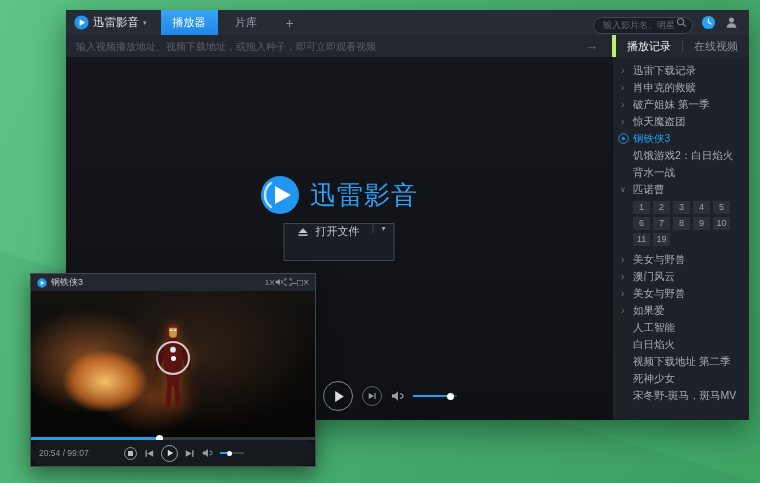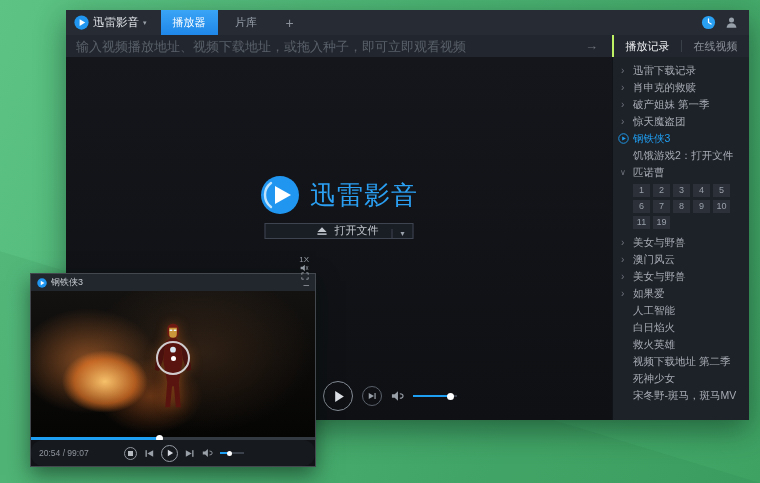--- a/index.html
+++ b/index.html
@@ -18,33 +18,33 @@
   .tab.active { background:linear-gradient(#3aa4f6,#1f87e8); color:#fff; }
   .tab-add { width:30px; display:flex; align-items:center; justify-content:center; font-size:14px; color:#8a9099; }
   .tb-right { margin-left:auto; display:flex; align-items:center; gap:8px; padding-right:10px; }
   .search-box { position:relative; width:100px; height:17px; }
   .search-box input { width:100%; height:100%; background:#1a1e25; border:1px solid #3f4550; border-radius:9px; color:#9aa0a8; font-size:9px; padding:0 18px 0 9px; outline:none; font-family:inherit; }
   .search-box input::placeholder { color:#626871; }
   .search-ic { position:absolute; right:6px; top:3px; width:11px; height:11px; }
 
   .subheader { height:22px; display:flex; }
   .url-bar { flex:1; position:relative; background:#22262e; }
-  .url-bar input { width:100%; height:100%; background:transparent; border:none; outline:none; font-size:13px; color:#a8adb5; padding:0 32px 0 10px; font-family:inherit; }
+  .url-bar input { width:100%; height:100%; background:transparent; border:none; outline:none; font-size:10px; color:#a8adb5; padding:0 32px 0 10px; font-family:inherit; }
   .url-bar input::placeholder { color:#596069; }
   .go-arrow { position:absolute; right:14px; top:3px; color:#6e747d; font-size:13px; line-height:16px; }
-  .sidebar-tabs { width:137px; display:flex; align-items:center; background:#22262e; border-left:2px solid #bef264; }
+  .sidebar-tabs { width:137px; display:flex; align-items:center; background:#22262e; border-left:4px solid #bef264; }
   .stab { flex:1; text-align:center; font-size:11px; color:#8b9199; }
   .stab.active { color:#eef0f3; }
   .stab-divider { width:1px; height:12px; background:#3a4048; }
 
   .content-row { display:flex; height:363px; }
   .player-area { flex:1; position:relative; background:linear-gradient(#14161b,#0e1014); }
   .center-logo { position:absolute; top:118px; left:0; right:0; display:flex; justify-content:center; align-items:center; gap:10px; }
   .logo-text { font-size:26px; color:#2b9ff2; letter-spacing:1px; }
-  .open-file { position:absolute; top:166px; left:50%; transform:translateX(-50%); height:16px; display:flex; align-items:flex-end; border:1px solid #3f4550; background:#191d24;padding-left:38px; }
+  .open-file { position:absolute; top:166px; left:50%; transform:translateX(-50%); height:38px; display:flex; align-items:flex-start; border:1px solid #3f4550; background:#191d24; }
   .of-main { display:flex; align-items:center; gap:7px; padding:0 13px; font-size:11px; color:#c3c8cf; }
   .of-split { width:21px; display:flex; align-items:center; justify-content:center; border-left:1px solid #3f4550; color:#9aa1aa; font-size:8px; }
   .main-controls { position:absolute; bottom:9px; left:50%; margin-left:-16px; display:flex; align-items:center; gap:9px; }
   .btn-play { width:30px; height:30px; border:1px solid #848b94; border-radius:50%; display:flex; align-items:center; justify-content:center; }
   .btn-next { width:20px; height:20px; border:1px solid #5a6069; border-radius:50%; display:flex; align-items:center; justify-content:center; }
   .vol-slider { width:44px; height:2px; background:#3b414a; position:relative; }
   .vol-fill { width:84%; height:100%; background:#1f9ff2; }
   .vol-knob { position:absolute; left:84%; top:-2.5px; width:7px; height:7px; margin-left:-3px; background:#fff; border-radius:50%; }
 
   .sidebar-list { width:137px; background:#1d2128; border-left:1px solid #101318; padding-top:5px; overflow:hidden; }
@@ -53,21 +53,21 @@
   .chev { position:absolute; left:8px; top:0; font-size:10px; line-height:17px; color:#6f757e; }
   .chev.down { font-size:8px; left:7px; }
   .playing-ic { position:absolute; left:5px; top:3px; width:11px; height:11px; }
   .episodes { padding:3px 6px 5px 20px; display:flex; flex-wrap:wrap; gap:3px; }
   .ep { width:17px; height:13px; line-height:13px; background:#2b3039; color:#9aa0a9; font-size:9px; text-align:center; }
 
   
   .mini-window { position:absolute; left:30px; top:273px; width:286px; height:194px; background:#101216; border:1px solid #43484f; box-shadow:0 8px 20px rgba(0,15,8,.5); z-index:10; }
   .mini-titlebar { height:17px; background:#22262d; display:flex; align-items:center; padding:0 6px; gap:4px; }
   .mini-title { color:#c6cbd1; font-size:9px; flex:1; }
-  .mini-tb-right { display:flex; align-items:flex-end; color:#959ba3;flex-direction:column; }
+  .mini-tb-right { display:flex; align-items:flex-start; color:#959ba3; }
   .speed { font-size:8px; }
   .wbtn { font-size:10px; line-height:10px; color:#9aa0a8; }
   .mini-video { position:relative; height:146px; overflow:hidden;
     background:
       radial-gradient(55px 40px at 26% 62%, rgba(255,200,110,.95), rgba(255,130,40,.55) 55%, rgba(120,50,15,0) 78%),
       radial-gradient(100px 75px at 20% 48%, rgba(255,140,60,.5), rgba(150,60,20,0) 70%),
       radial-gradient(70px 50px at 42% 72%, rgba(255,120,40,.35), transparent 75%),
       radial-gradient(140px 100px at 60% 42%, rgba(110,70,40,.35), transparent 80%),
       linear-gradient(180deg,#141210 0%,#0a0908 60%,#050504 100%); }
   .ironman { position:absolute; left:50%; top:52%; transform:translate(-50%,-50%); filter:drop-shadow(0 0 6px rgba(255,120,30,.35)); }
@@ -100,20 +100,27 @@
         </svg>
       <span class="app-title">迅雷影音</span>
       <span class="caret">▾</span>
     </div>
     <div class="tabs">
       <div class="tab active">播放器</div>
       <div class="tab">片库</div>
       <div class="tab-add">+</div>
     </div>
     <div class="tb-right">
+      <div class="search-box">
+        <input type="text" placeholder="输入影片名、明星" style="">
+        <svg class="search-ic" viewBox="0 0 12 12">
+            <circle cx="5" cy="5" r="3.4" fill="none" stroke="#7b828c" stroke-width="1.2"></circle>
+            <line x1="7.6" y1="7.6" x2="10.6" y2="10.6" stroke="#7b828c" stroke-width="1.2"></line>
+          </svg>
+      </div>
       <svg width="15" height="15" viewBox="0 0 16 16">
           <circle cx="8" cy="8" r="7" fill="#2aa0f2"></circle>
           <path d="M8 4.2 V8 L10.8 9.6" stroke="#fff" stroke-width="1.3" fill="none" stroke-linecap="round"></path>
         </svg>
       <svg width="15" height="15" viewBox="0 0 16 16">
           <circle cx="8" cy="5.4" r="2.7" fill="#98a0a9"></circle>
           <path d="M2.8 13.5 a5.2 4.6 0 0 1 10.4 0 Z" fill="#98a0a9"></path>
         </svg>
     </div>
   </div>
@@ -180,21 +187,22 @@
       <div class="hist-item"><span class="chev">›</span><span>肖申克的救赎</span></div>
       <div class="hist-item"><span class="chev">›</span><span>破产姐妹 第一季</span></div>
       <div class="hist-item"><span class="chev">›</span><span>惊天魔盗团</span></div>
       <div class="hist-item active">
         <svg class="playing-ic" viewBox="0 0 12 12">
             <circle cx="6" cy="6" r="5.2" fill="none" stroke="#1f9ff2" stroke-width="1"></circle>
             <path d="M4.6 3.8 L8.6 6 L4.6 8.2 Z" fill="#1f9ff2"></path>
           </svg>
         <span>钢铁侠3</span>
       </div>
-      <div class="hist-item"><span>饥饿游戏2：打开文件</span></div>
+      <div class="hist-item"><span>饥饿游戏2：白日焰火</span></div>
+      <div class="hist-item"><span>背水一战</span></div>
       <div class="hist-item"><span class="chev down">∨</span><span>匹诺曹</span></div>
       <div class="episodes">
         <span class="ep">1</span>
         <span class="ep">2</span>
         <span class="ep">3</span>
         <span class="ep">4</span>
         <span class="ep">5</span>
         <span class="ep">6</span>
         <span class="ep">7</span>
         <span class="ep">8</span>
@@ -202,21 +210,20 @@
         <span class="ep">10</span>
         <span class="ep">11</span>
         <span class="ep">19</span>
       </div>
       <div class="hist-item"><span class="chev">›</span><span>美女与野兽</span></div>
       <div class="hist-item"><span class="chev">›</span><span>澳门风云</span></div>
       <div class="hist-item"><span class="chev">›</span><span>美女与野兽</span></div>
       <div class="hist-item"><span class="chev">›</span><span>如果爱</span></div>
       <div class="hist-item"><span>人工智能</span></div>
       <div class="hist-item"><span>白日焰火</span></div>
-      <div class="hist-item"><span>救火英雄</span></div>
       <div class="hist-item"><span>视频下载地址 第二季</span></div>
       <div class="hist-item"><span>死神少女</span></div>
       <div class="hist-item"><span>宋冬野-斑马，斑马MV</span></div>
     </div>
   </div>
 </div>
 
 <div class="mini-window">
   <div class="mini-titlebar">
     <svg width="10" height="10" viewBox="0 0 40 40">

